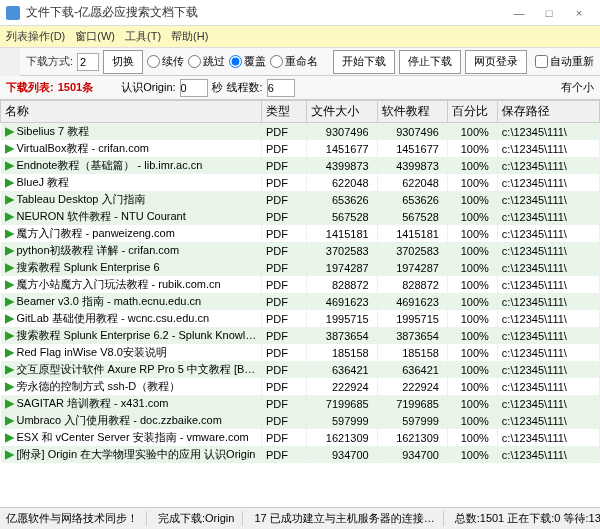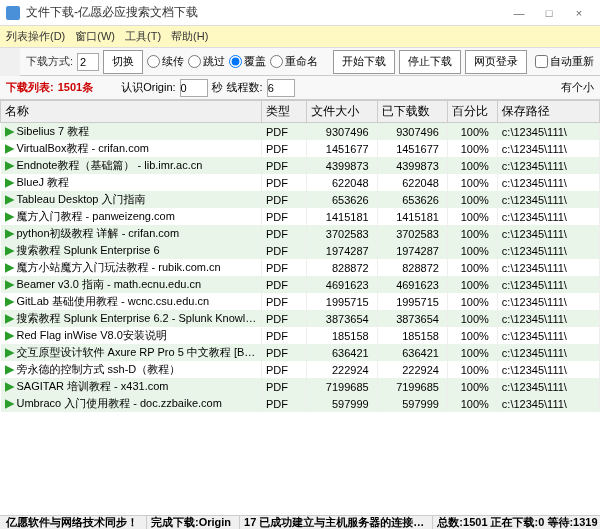--- a/index.html
+++ b/index.html
@@ -22,21 +22,21 @@
 .toolbar2 select, .toolbar2 input.spin { height: 18px; font-size: 11px; border: 1px solid #aaa; }
 .toolbar2 input.spin { width: 28px; }
 .grid { flex: 1; overflow: auto; background: #fff; }
 table { border-collapse: collapse; width: 100%; table-layout: fixed; }
 th { background: #f0f0f0; border: 1px solid #ccc; font-weight: normal; padding: 2px 4px; text-align: left; height: 20px; position: sticky; top: 0; font-size: 12px; }
 td { border-right: 1px solid #eee; padding: 1px 4px; height: 17px; white-space: nowrap; overflow: hidden; text-overflow: ellipsis; font-size: 11px; }
 tr.even td { background: #e8f5e8; }
 tr.odd td { background: #ffffff; }
 td.num { text-align: right; padding-right: 8px; }
 .rowicon { display: inline-block; width: 10px; height: 10px; background: #2a9d2a; margin-right: 2px; vertical-align: middle; clip-path: polygon(0 0, 100% 50%, 0 100%); }
-.statusbar { background: #f0f0f0; height: 14px; border-top: 1px solid #ccc; display: flex; align-items: center; padding: 0 6px; font-size: 11px; gap: 4px; font-weight: bold; }
+.statusbar { background: #f0f0f0; height: 22px; border-top: 1px solid #ccc; display: flex; align-items: center; padding: 0 6px; font-size: 11px; gap: 11px; }
 .statusbar .cell { border-right: 1px solid #ccc; padding-right: 8px; white-space: nowrap; }
 .statusbar .cell:last-child { border-right: none; }
 </style>
 </head>
 <body>
 
 <div class="titlebar">
   <div class="icon"></div>
   <div class="title">文件下载-亿愿必应搜索文档下载</div>
   <div class="winbtn">—</div>
@@ -102,21 +102,21 @@
         <col style="width:62px">
         <col style="width:62px">
         <col style="width:44px">
         <col style="width:90px">
     </colgroup>
     <thead>
       <tr>
         <th>名称</th>
         <th>类型</th>
         <th>文件大小</th>
-        <th>已下载数</th>
+        <th>软件教程</th>
         <th>百分比</th>
         <th>保存路径</th>
       </tr>
     </thead>
     <tbody id="tbody">
         <tr class="even">
           <td><span class="rowicon"></span>Sibelius 7 教程</td>
           <td>PDF</td>
           <td class="num">9307496</td>
           <td class="num">9307496</td>
@@ -148,20 +148,28 @@
           <td>c:\12345\111\</td>
         </tr>
         <tr class="even">
           <td><span class="rowicon"></span>Tableau Desktop 入门指南</td>
           <td>PDF</td>
           <td class="num">653626</td>
           <td class="num">653626</td>
           <td class="num">100%</td>
           <td>c:\12345\111\</td>
         </tr>
+        <tr class="even">
+          <td><span class="rowicon"></span>NEURON 软件教程 - NTU Courant</td>
+          <td>PDF</td>
+          <td class="num">567528</td>
+          <td class="num">567528</td>
+          <td class="num">100%</td>
+          <td>c:\12345\111\</td>
+        </tr>
         <tr class="odd">
           <td><span class="rowicon"></span>魔方入门教程 - panweizeng.com</td>
           <td>PDF</td>
           <td class="num">1415181</td>
           <td class="num">1415181</td>
           <td class="num">100%</td>
           <td>c:\12345\111\</td>
         </tr>
         <tr class="even">
           <td><span class="rowicon"></span>python初级教程 详解 - crifan.com</td>
@@ -241,20 +249,36 @@
           <td class="num">7199685</td>
           <td class="num">7199685</td>
           <td class="num">100%</td>
           <td>c:\12345\111\</td>
         </tr>
         <tr class="even">
           <td><span class="rowicon"></span>Umbraco 入门使用教程 - doc.zzbaike.com</td>
           <td>PDF</td>
           <td class="num">597999</td>
           <td class="num">597999</td>
+          <td class="num">100%</td>
+          <td>c:\12345\111\</td>
+        </tr>
+        <tr class="odd">
+          <td><span class="rowicon"></span>ESX 和 vCenter Server 安装指南 - vmware.com</td>
+          <td>PDF</td>
+          <td class="num">1621309</td>
+          <td class="num">1621309</td>
+          <td class="num">100%</td>
+          <td>c:\12345\111\</td>
+        </tr>
+        <tr class="even">
+          <td><span class="rowicon"></span>[附录] Origin 在大学物理实验中的应用 认识Origin</td>
+          <td>PDF</td>
+          <td class="num">934700</td>
+          <td class="num">934700</td>
           <td class="num">100%</td>
           <td>c:\12345\111\</td>
         </tr>
       </tbody>
   </table>
 </div>
 
 <div class="statusbar">
   <span class="cell">亿愿软件与网络技术同步！</span>
   <span class="cell">完成下载:Origin</span>

